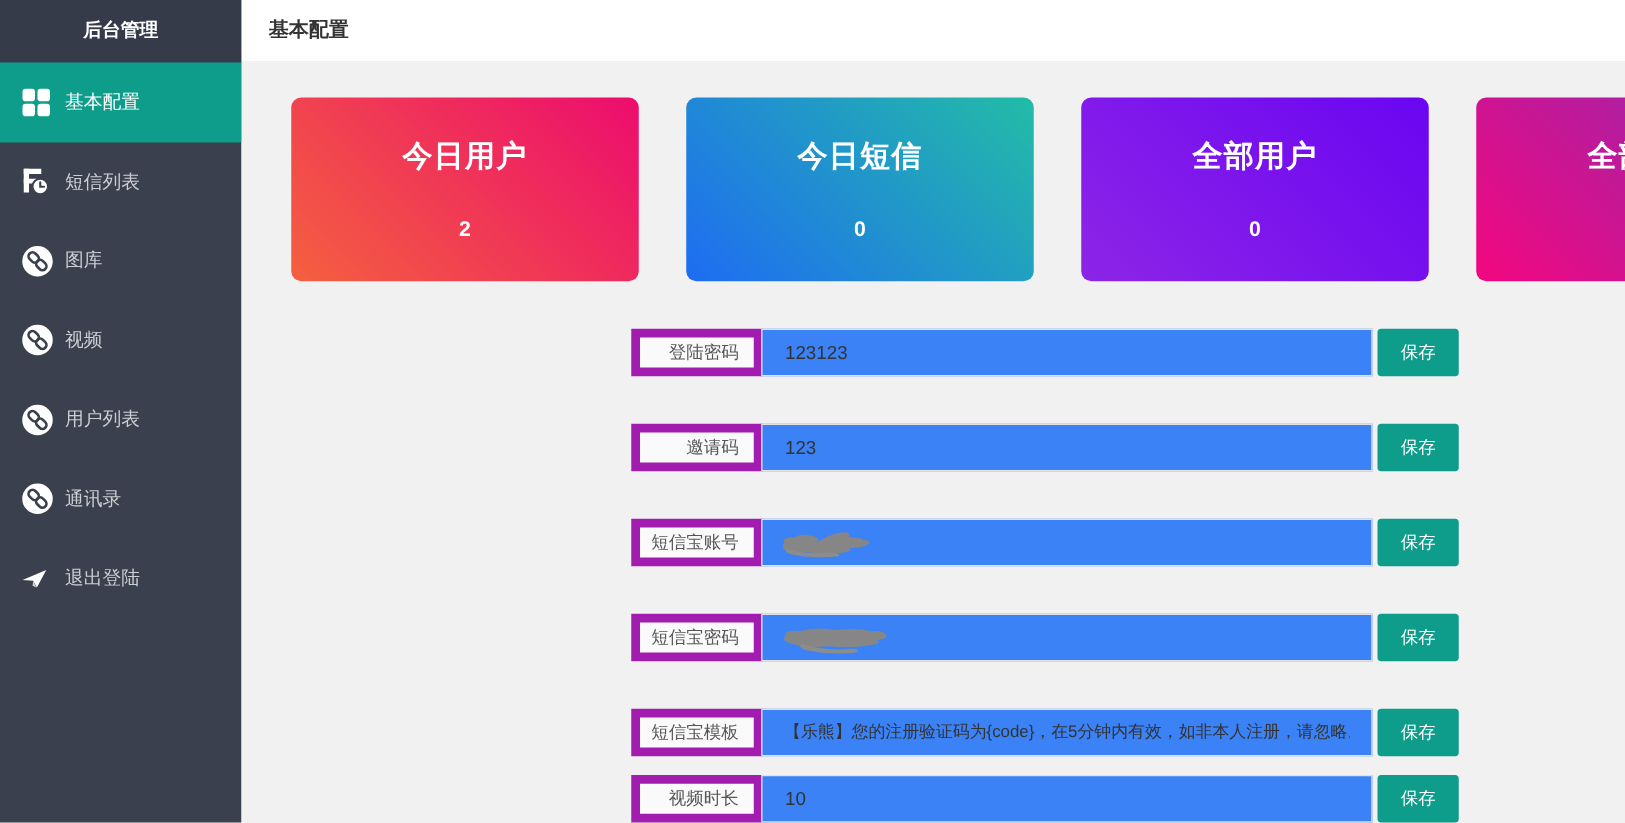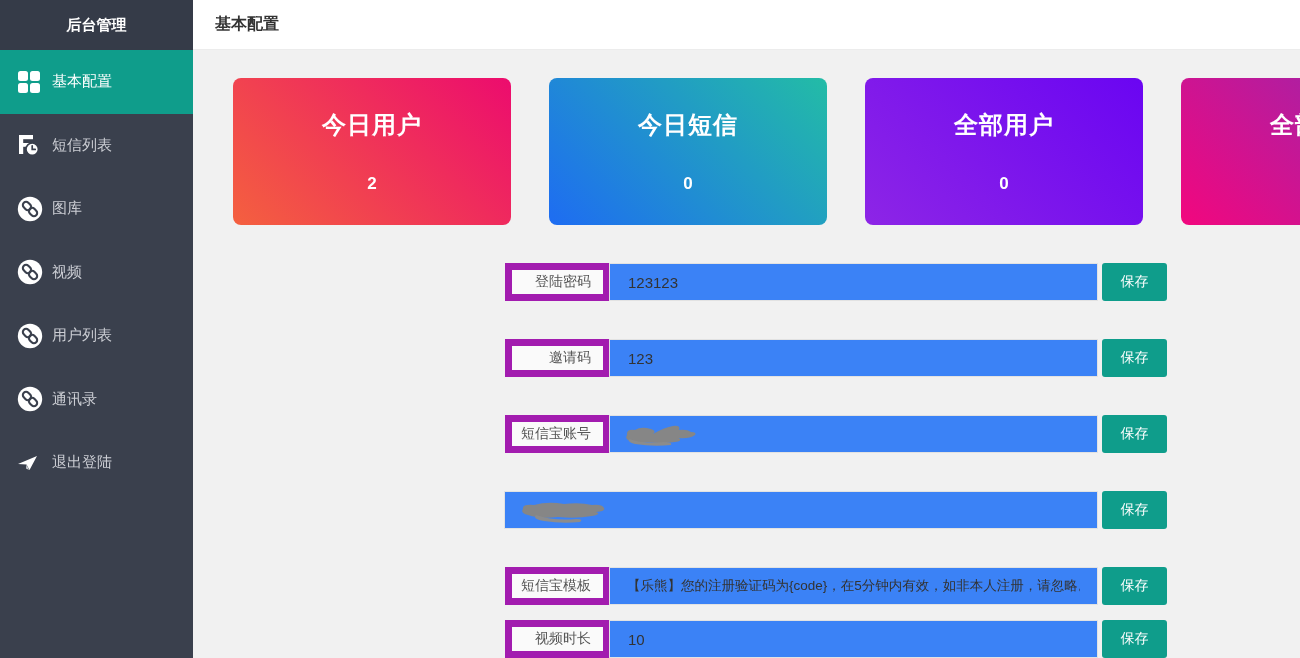--- a/index.html
+++ b/index.html
@@ -202,20 +202,21 @@
         <input class="field-input" type="text" value="" style="">
         <svg class="scribble" width="96" height="24" viewBox="0 0 96 24">
           <path d="M4,12 Q3,6 12,7 Q18,3 28,6 Q34,8 30,11 Q42,4 50,3 Q58,2 56,7 Q64,6 68,9 Q74,9 72,12 Q66,16 56,15 Q60,18 52,19 Q38,21 24,19 Q10,20 5,17 Q2,15 4,12 Z" fill="#868686"></path>
           <path d="M6,16 Q20,21 40,19 Q50,19 48,22 Q30,24 12,21 Q4,19 6,16 Z" fill="#8c8c8c"></path>
         </svg>
       </div>
       <button class="save-btn" style="background: rgb(15, 157, 139);">保存</button>
     </div>
 
     <div class="form-row">
+      <div class="field-label">短信宝密码</div>
       <div class="field-box">
         <input class="field-input" type="text" value="" style="">
         <svg class="scribble" width="112" height="24" viewBox="0 0 112 24">
           <path d="M5,10 Q4,5 16,6 Q30,2 46,5 Q62,3 74,6 Q84,5 86,9 Q88,12 78,13 Q84,15 74,17 Q58,20 40,18 Q22,20 10,16 Q2,14 5,10 Z" fill="#868686"></path>
           <path d="M18,16 Q36,22 58,20 Q66,20 62,23 Q44,25 26,22 Q14,20 18,16 Z" fill="#8c8c8c"></path>
         </svg>
       </div>
       <button class="save-btn" style="background: rgb(15, 157, 139);">保存</button>
     </div>
 

